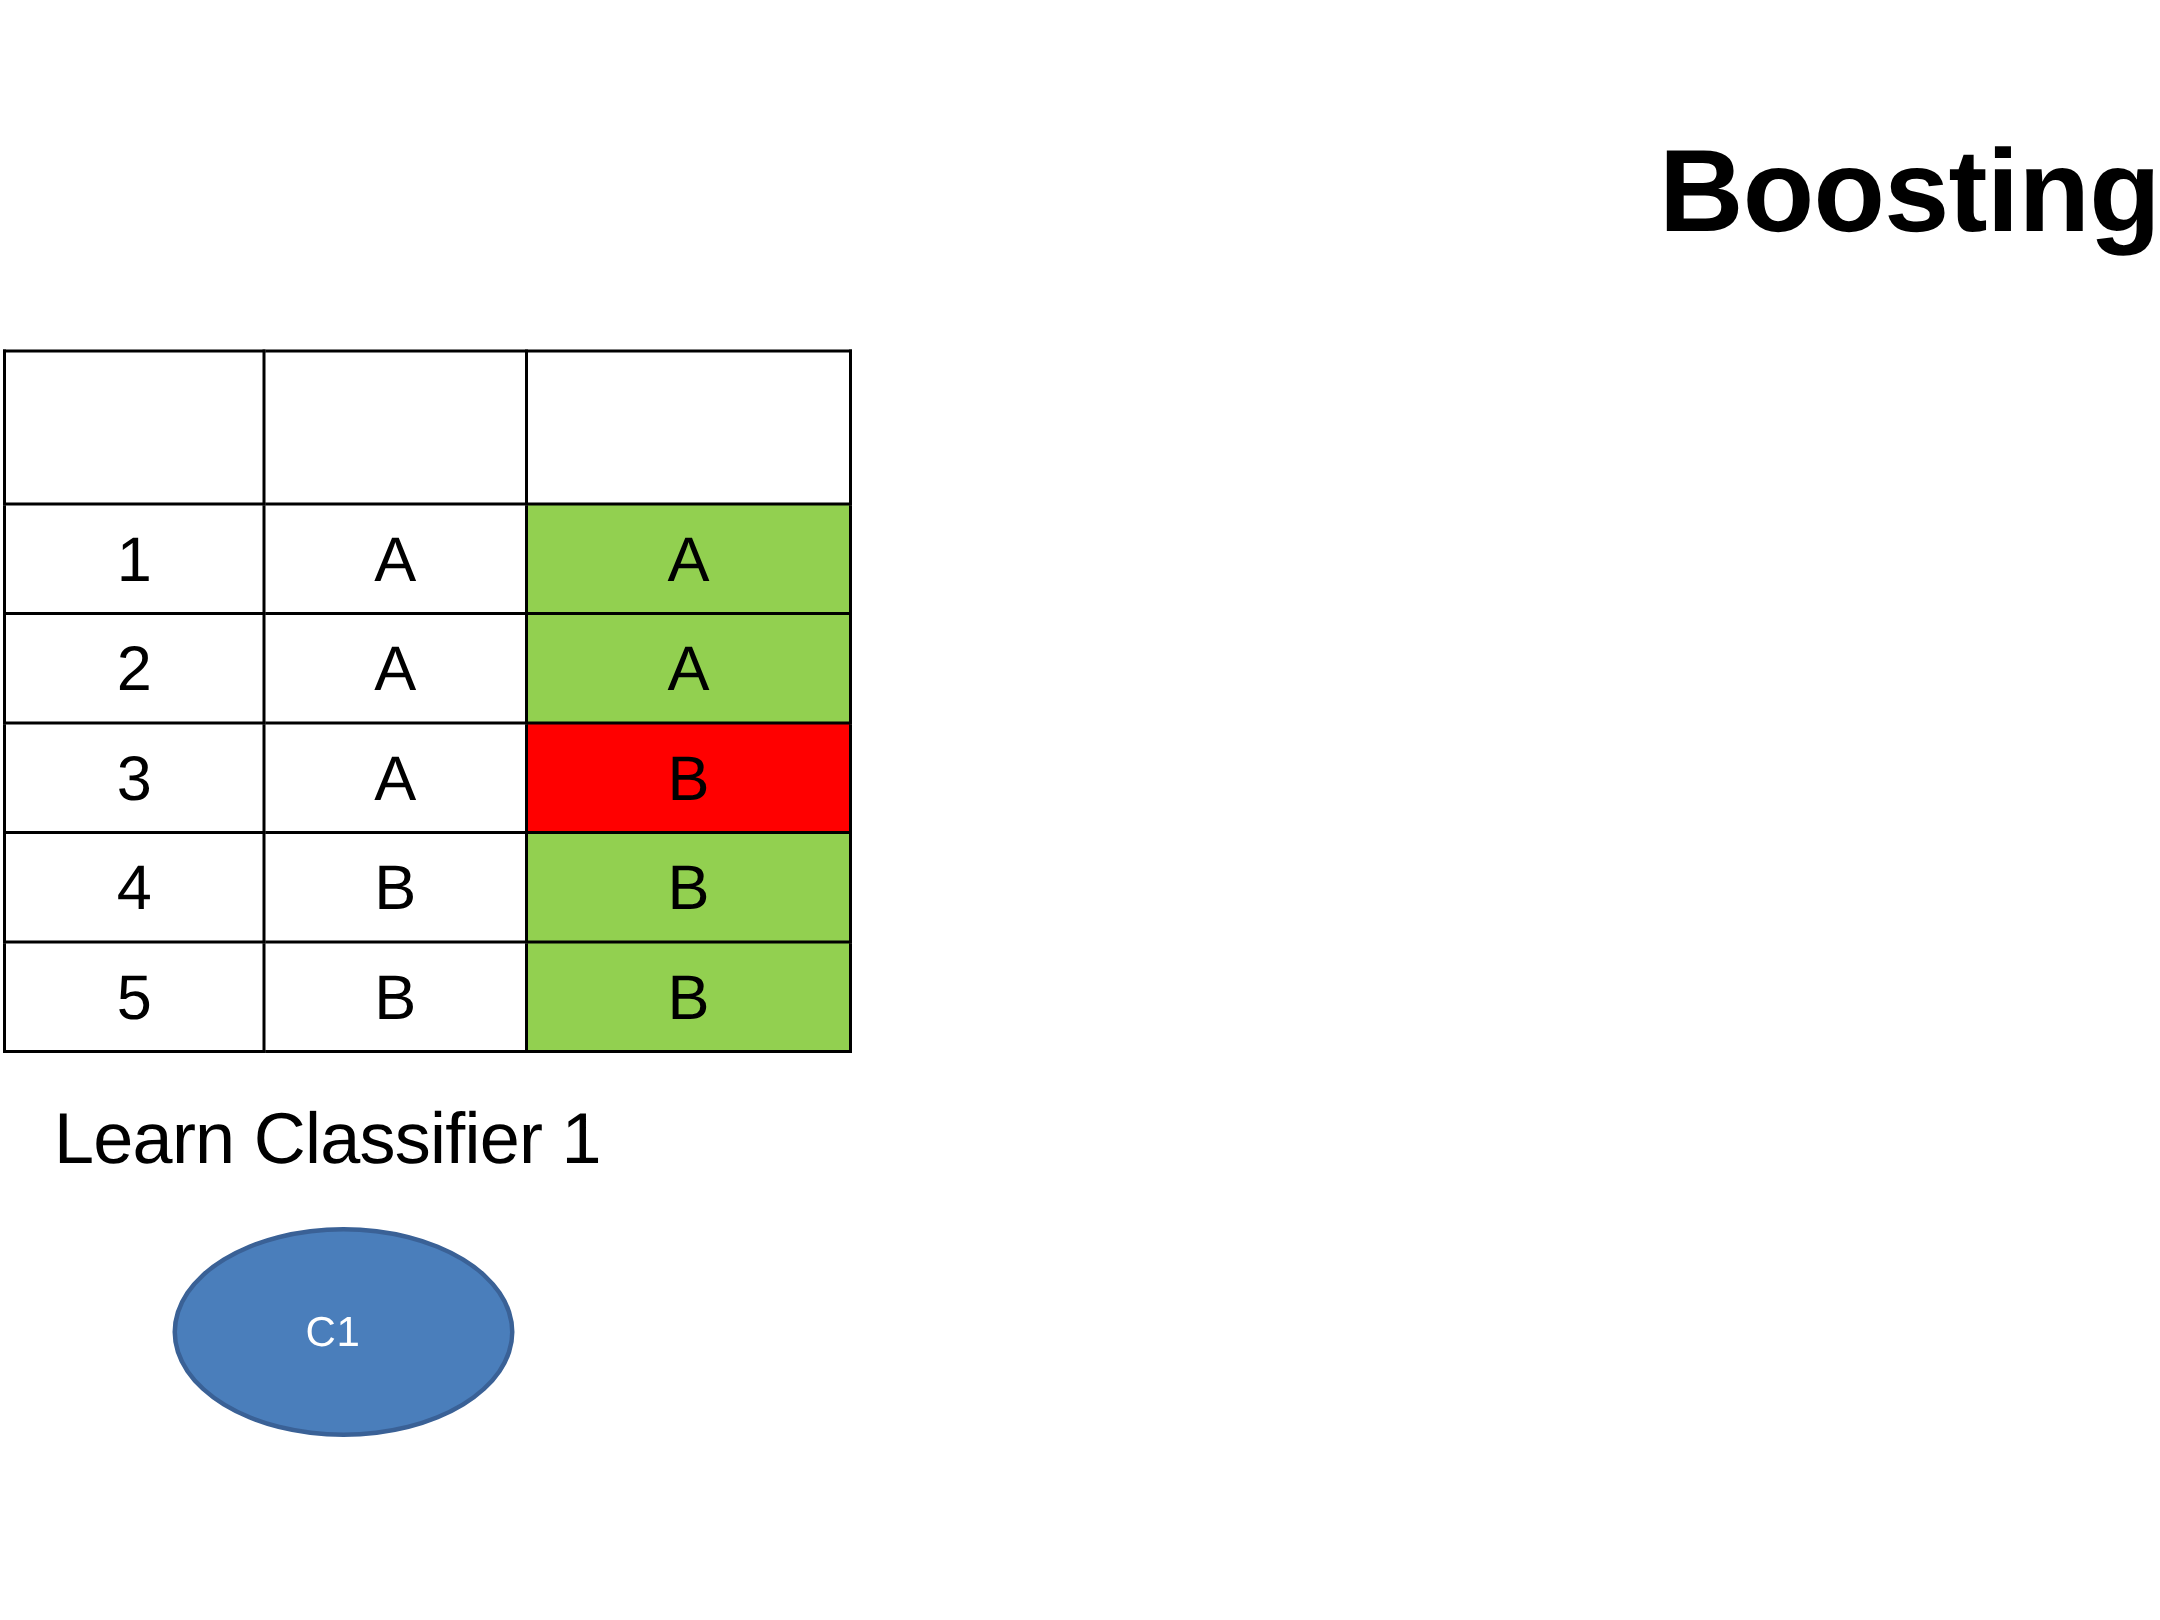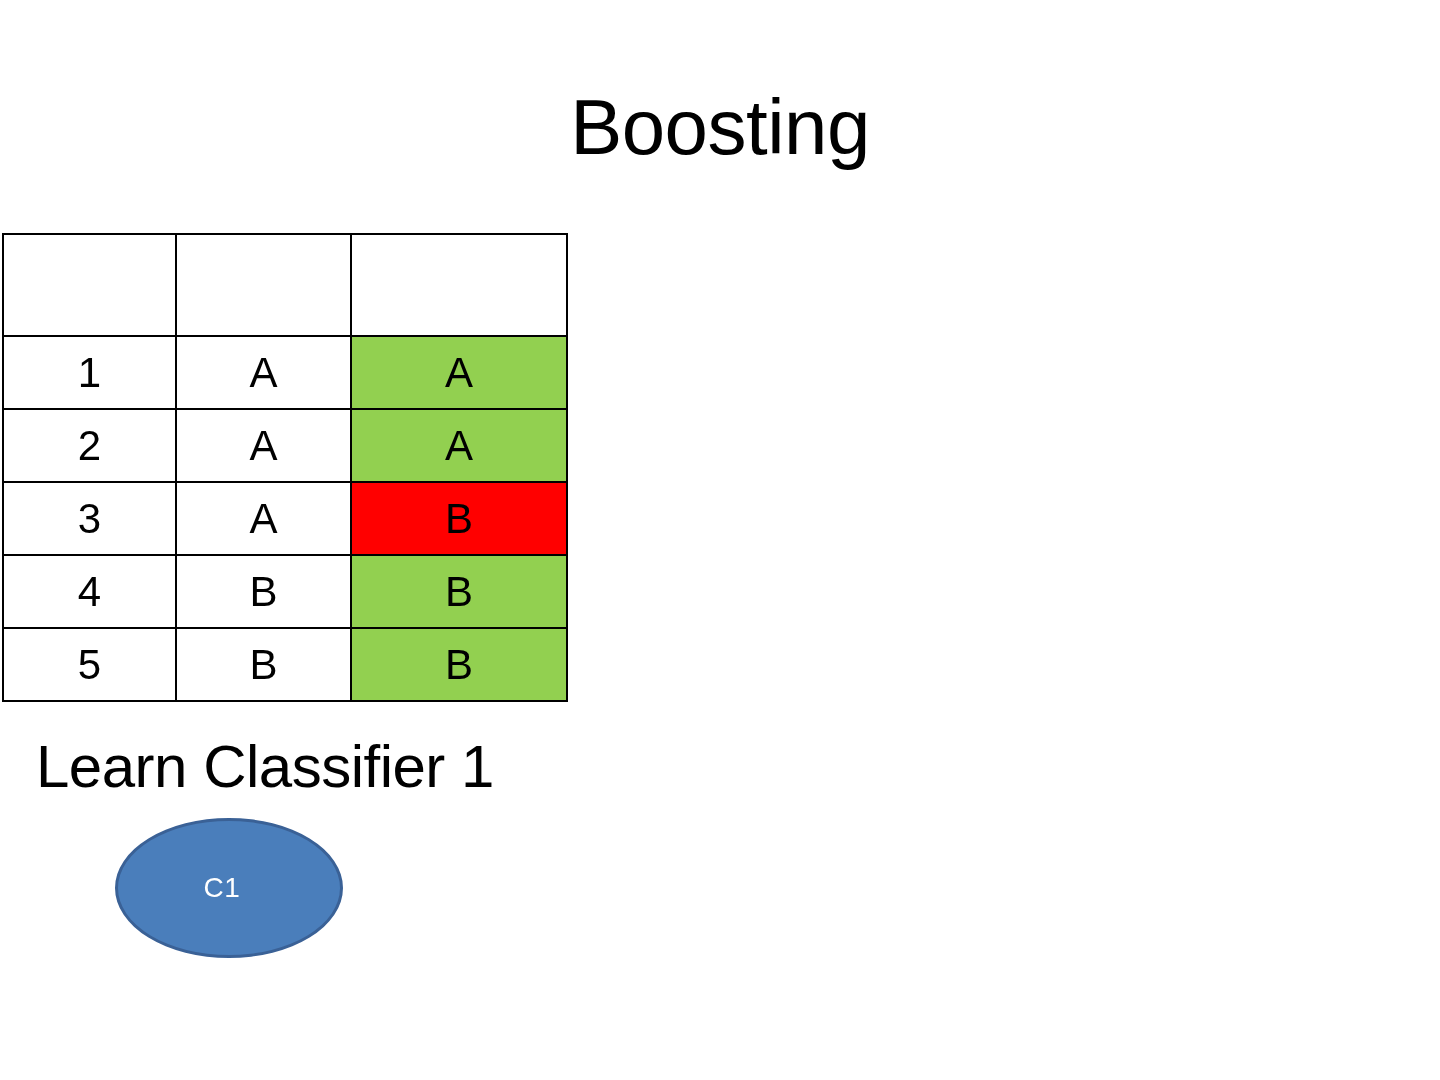--- a/index.html
+++ b/index.html
@@ -15,24 +15,24 @@
     font-family: "Liberation Sans", sans-serif;
     color: #000000;
   }
 
   
   #slide-title {
     position: absolute;
     left: 0;
     top: 88px;
     width: 1440px;
-    text-align: center;
+    text-align: right;
     font-size: 78px;
     line-height: 1.0;
-    font-weight: 400;
+    font-weight: 700;
     letter-spacing: -0.5px;
     color: #000000;
     white-space: nowrap;
   }
 
   
   #results-table {
     position: absolute;
     left: 2px;
     top: 233px;
@@ -62,21 +62,21 @@
 
   td.cell-correct   { background: #92D050; }
   td.cell-incorrect { background: #FF0000; }
   td.cell-plain     { background: #FFFFFF; }
 
   
   #learn-caption {
     position: absolute;
     left: 36px;
     top: 735px;
-    font-size: 60px;
+    font-size: 48px;
     line-height: 1.05;
     font-weight: 400;
     letter-spacing: -0.5px;
     color: #000000;
     white-space: nowrap;
   }
 
   
   #classifier-node {
     position: absolute;

